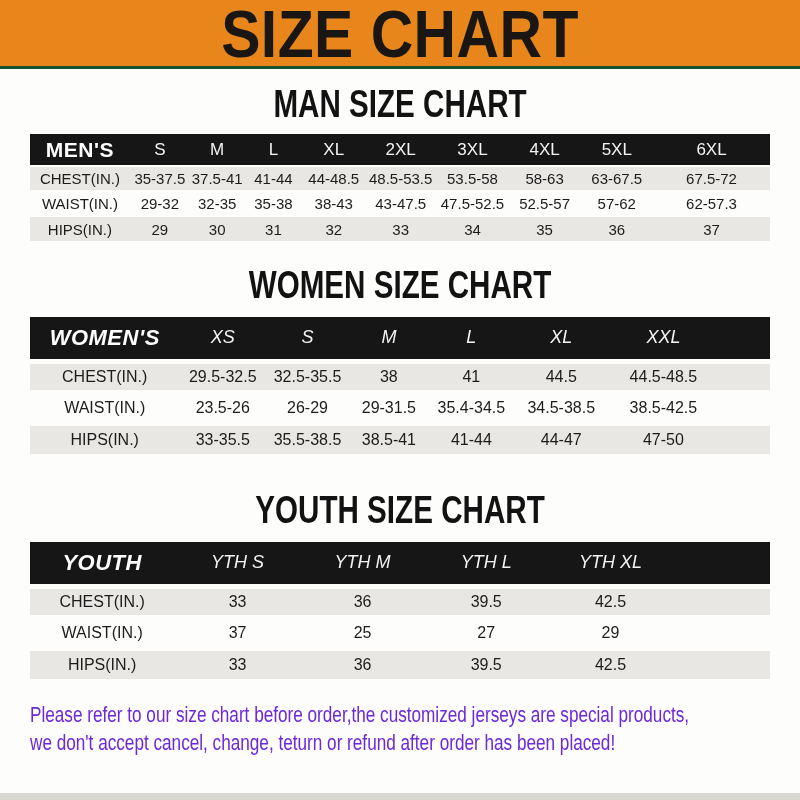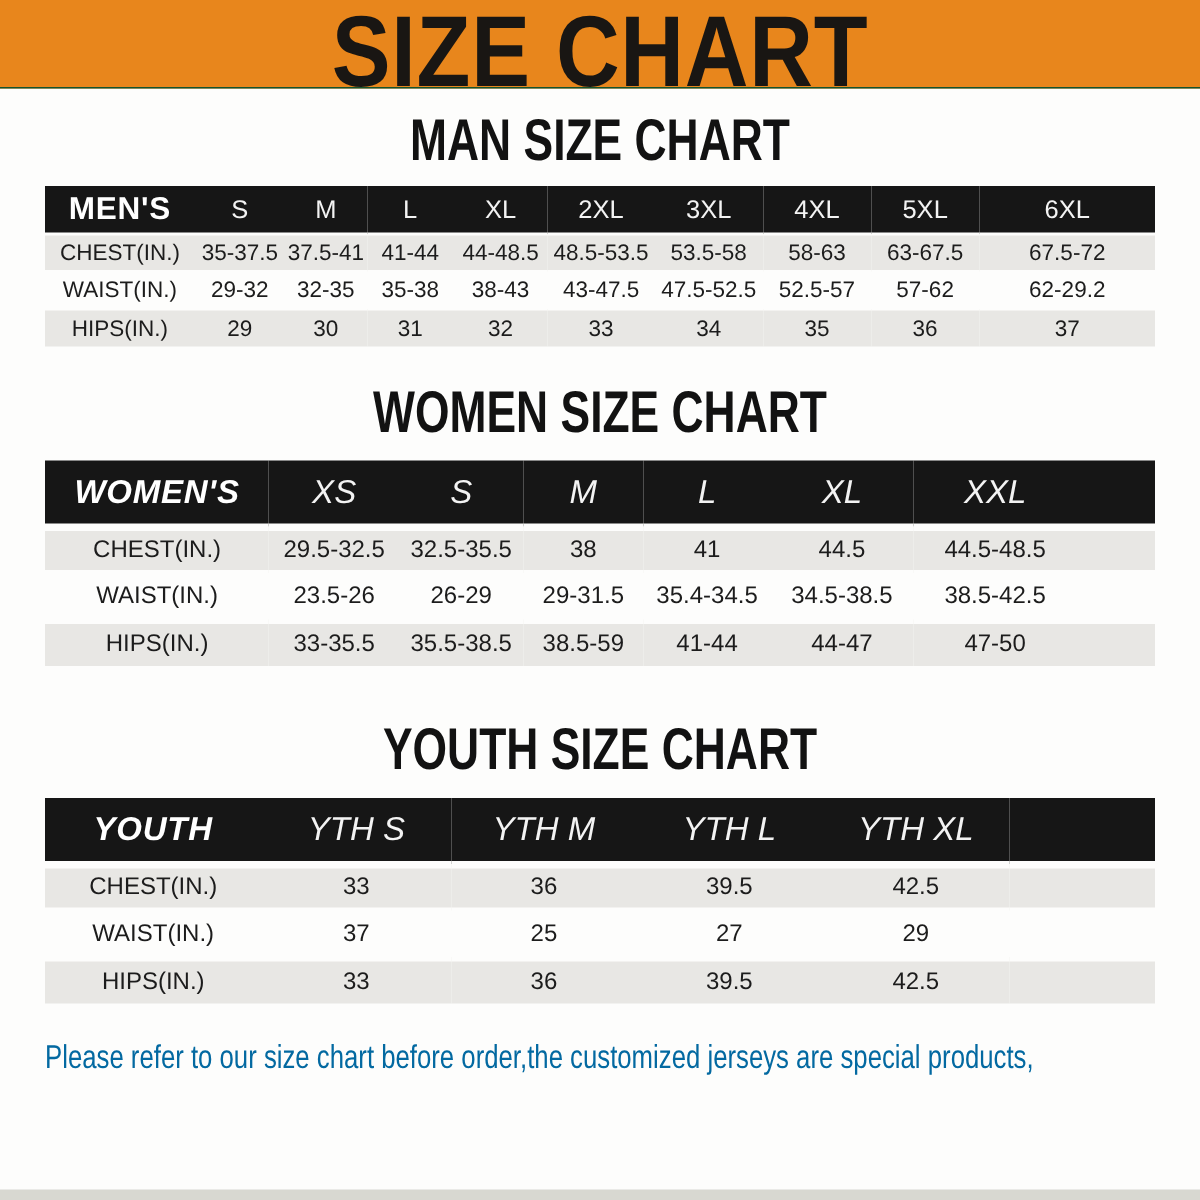--- a/index.html
+++ b/index.html
@@ -5,22 +5,22 @@
   * { box-sizing: border-box; }
   body { margin: 0; background: #ffffff; }
   .canvas {
     width: 800px; height: 800px; position: relative; overflow: hidden;
     background: #fdfdfc;
     font-family: "Liberation Sans", sans-serif;
   }
 
   
   .banner {
-    height: 59px; background: #e8861c;
-    border-bottom: 1px solid #14532d;
+    height: 69px; background: #e8861c;
+    border-bottom: 3px solid #14532d;
     text-align: center;
   }
   .banner h1 {
     margin: 0; line-height: 69px;
     font-size: 60px; font-weight: bold; color: #191613;
     transform: scale(0.98, 1.12);
     letter-spacing: 0.5px;
   }
 
   
@@ -39,33 +39,33 @@
     border-collapse: collapse; table-layout: fixed;
   }
   .size-table thead tr { background: #161616; }
   .size-table thead th { color: #f3f3f3; font-weight: normal; padding: 0; }
   .size-table thead th.corner { font-weight: bold; color: #ffffff; letter-spacing: 0.5px; }
 
   .size-table.men thead tr { height: 32px; }
   .size-table.men thead th { font-size: 17px; }
   .size-table.men thead th.corner { font-size: 21px; }
   .size-table.women thead tr, .size-table.youth thead tr { height: 44px; font-style: italic; }
-  .size-table.women thead th, .size-table.youth thead th { font-size: 22px; }
+  .size-table.women thead th, .size-table.youth thead th { font-size: 18px; }
   .size-table.women thead th.corner, .size-table.youth thead th.corner { font-size: 22px; }
 
   .size-table tbody tr { border-top: 5px solid #fdfdfc; }
   .size-table.men tbody tr { border-top-width: 2px; height: 25px; }
   .size-table.women tbody tr, .size-table.youth tbody tr { height: 31px; }
   .size-table tbody tr:nth-child(odd) { background: #e8e7e4; }
   .size-table td { text-align: center; padding: 0; color: #1c1c1c; }
   .size-table.men td { font-size: 15px; }
   .size-table.women td, .size-table.youth td { font-size: 16px; }
 
   
-  .footer-note { margin: 22px 0 0 30px; color: #0369a1; }
+  .footer-note { margin: 22px 0 0 30px; color: #6d28d9; }
   .footer-line { margin: 0; white-space: nowrap; line-height: 28px; font-size: 22px; }
   .footer-line > span {
     display: inline-block; white-space: nowrap;
     transform: scaleX(0.78); transform-origin: left center;
   }
 
   .bottom-strip {
     position: absolute; left: 0; bottom: 0; width: 100%; height: 7px;
     background: #d8d8d1;
   }
@@ -126,21 +126,21 @@
             <tr>
               <td>WAIST(IN.)</td>
               <td>29-32</td>
               <td>32-35</td>
               <td>35-38</td>
               <td>38-43</td>
               <td>43-47.5</td>
               <td>47.5-52.5</td>
               <td>52.5-57</td>
               <td>57-62</td>
-              <td>62-29.2</td>
+              <td>62-57.3</td>
             </tr>
             <tr>
               <td>HIPS(IN.)</td>
               <td>29</td>
               <td>30</td>
               <td>31</td>
               <td>32</td>
               <td>33</td>
               <td>34</td>
               <td>35</td>
@@ -194,21 +194,21 @@
               <td>29-31.5</td>
               <td>35.4-34.5</td>
               <td>34.5-38.5</td>
               <td>38.5-42.5</td>
               <td></td>
             </tr>
             <tr>
               <td>HIPS(IN.)</td>
               <td>33-35.5</td>
               <td>35.5-38.5</td>
-              <td>38.5-59</td>
+              <td>38.5-41</td>
               <td>41-44</td>
               <td>44-47</td>
               <td>47-50</td>
               <td></td>
             </tr>
           </tbody>
         </table>
     </section>
 
     <section id="sec-youth">
@@ -260,17 +260,20 @@
           </tbody>
         </table>
     </section>
 
   </main>
 
   <footer class="footer-note">
     <p class="footer-line">
       <span>Please refer to our size chart before order,the customized jerseys are special products,</span>
     </p>
+    <p class="footer-line">
+      <span>we don't accept cancel, change, teturn or refund after order has been placed!</span>
+    </p>
   </footer>
 
   <div class="bottom-strip"></div>
 
 </div>
 
 </body></html>

